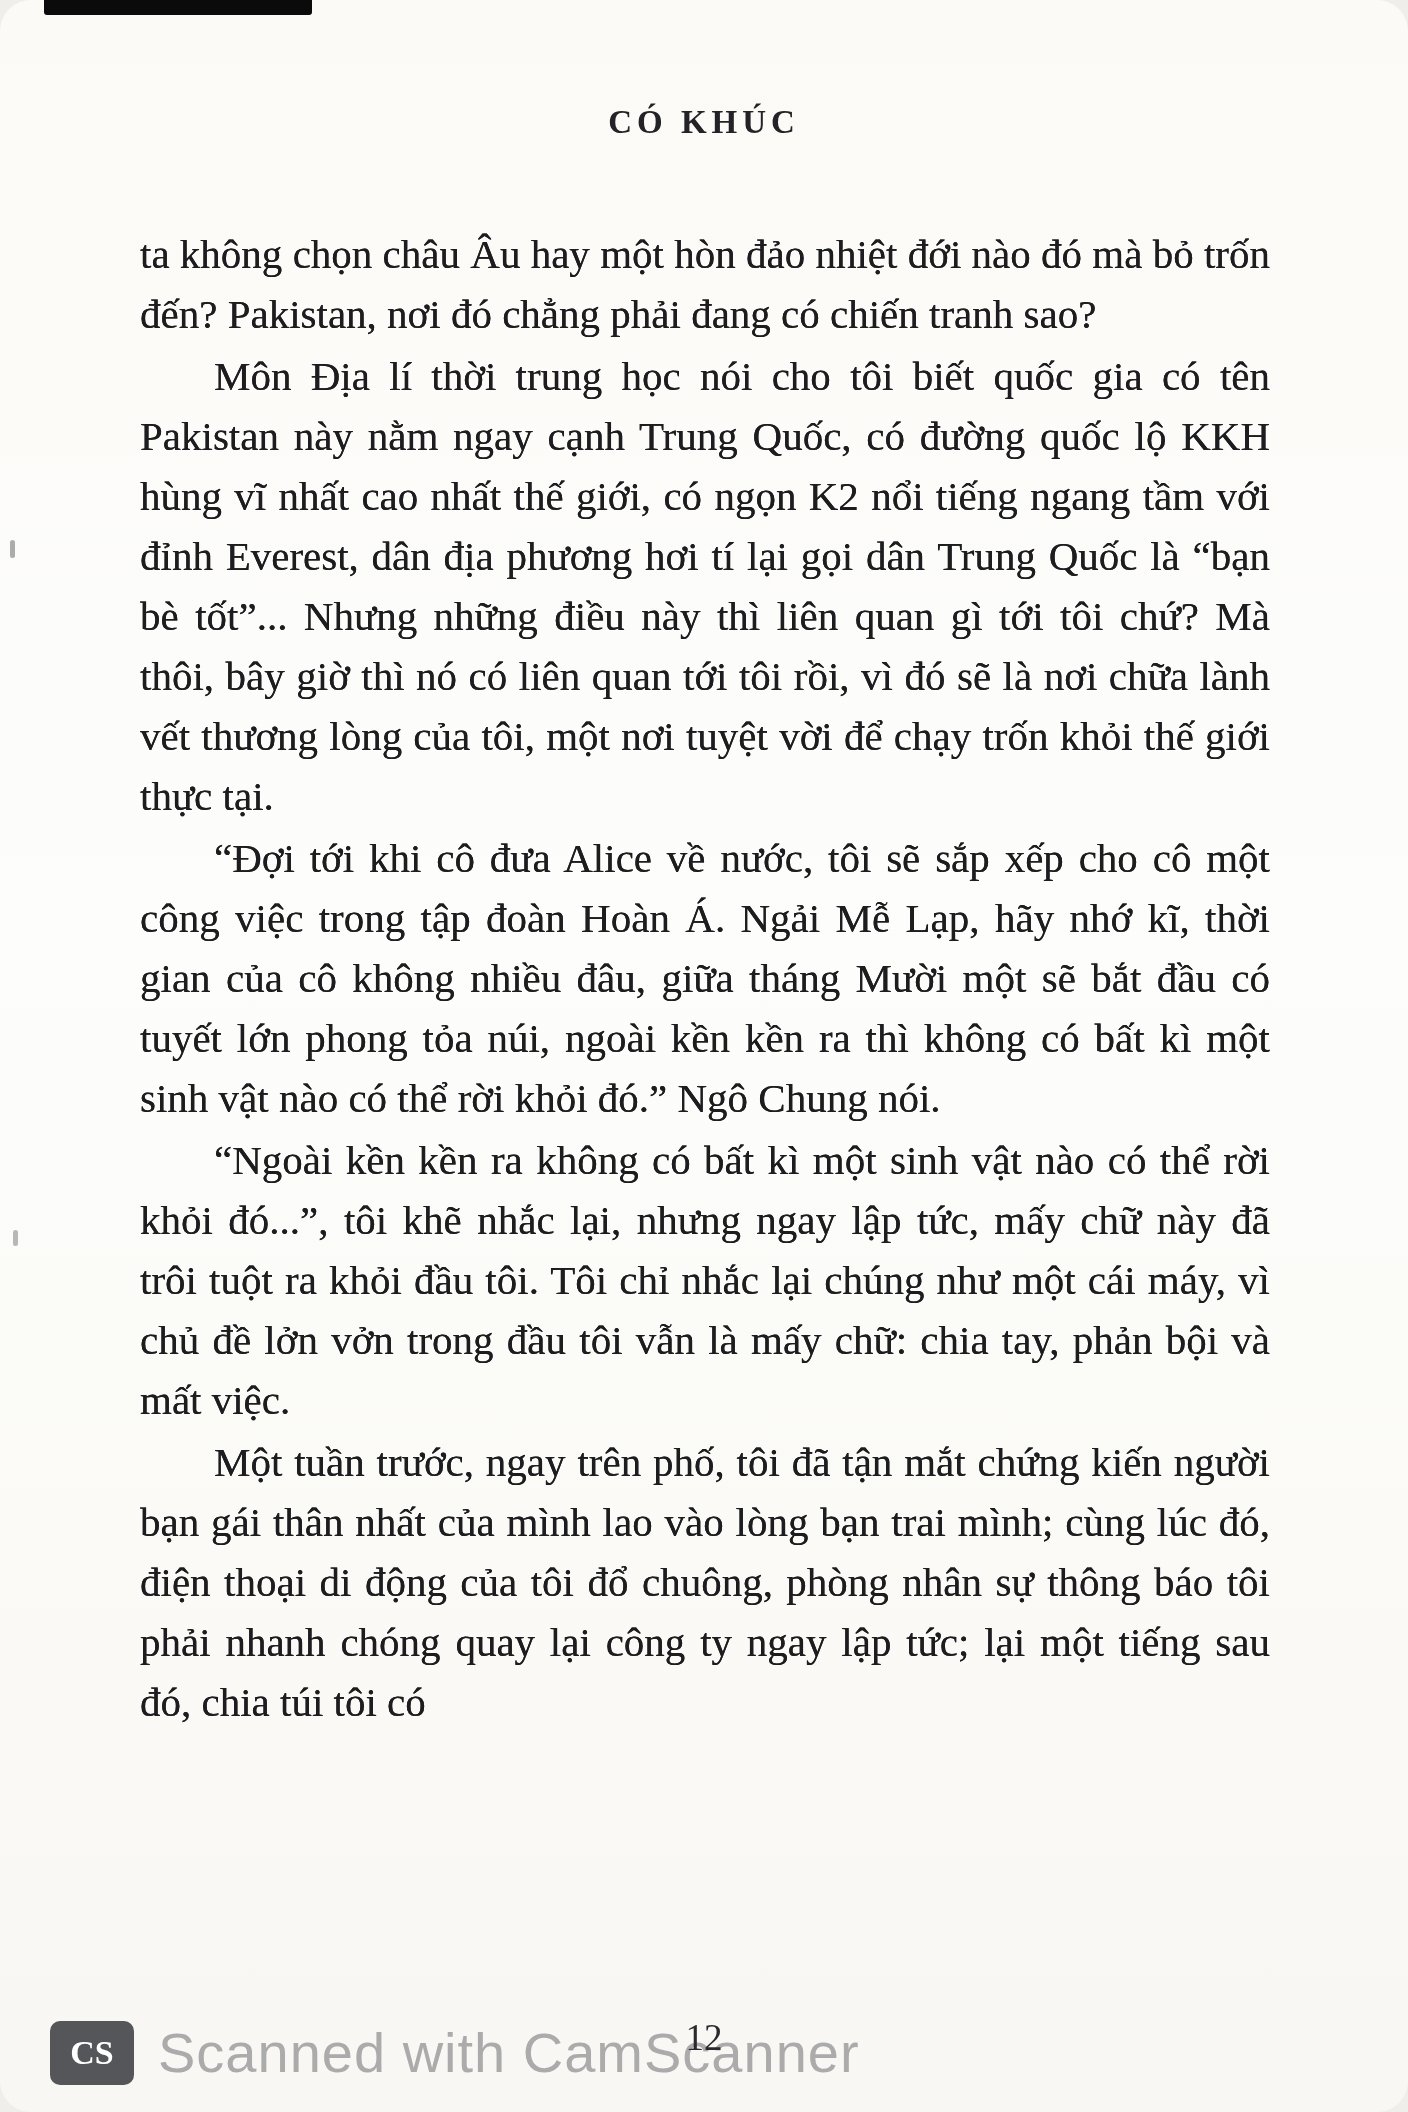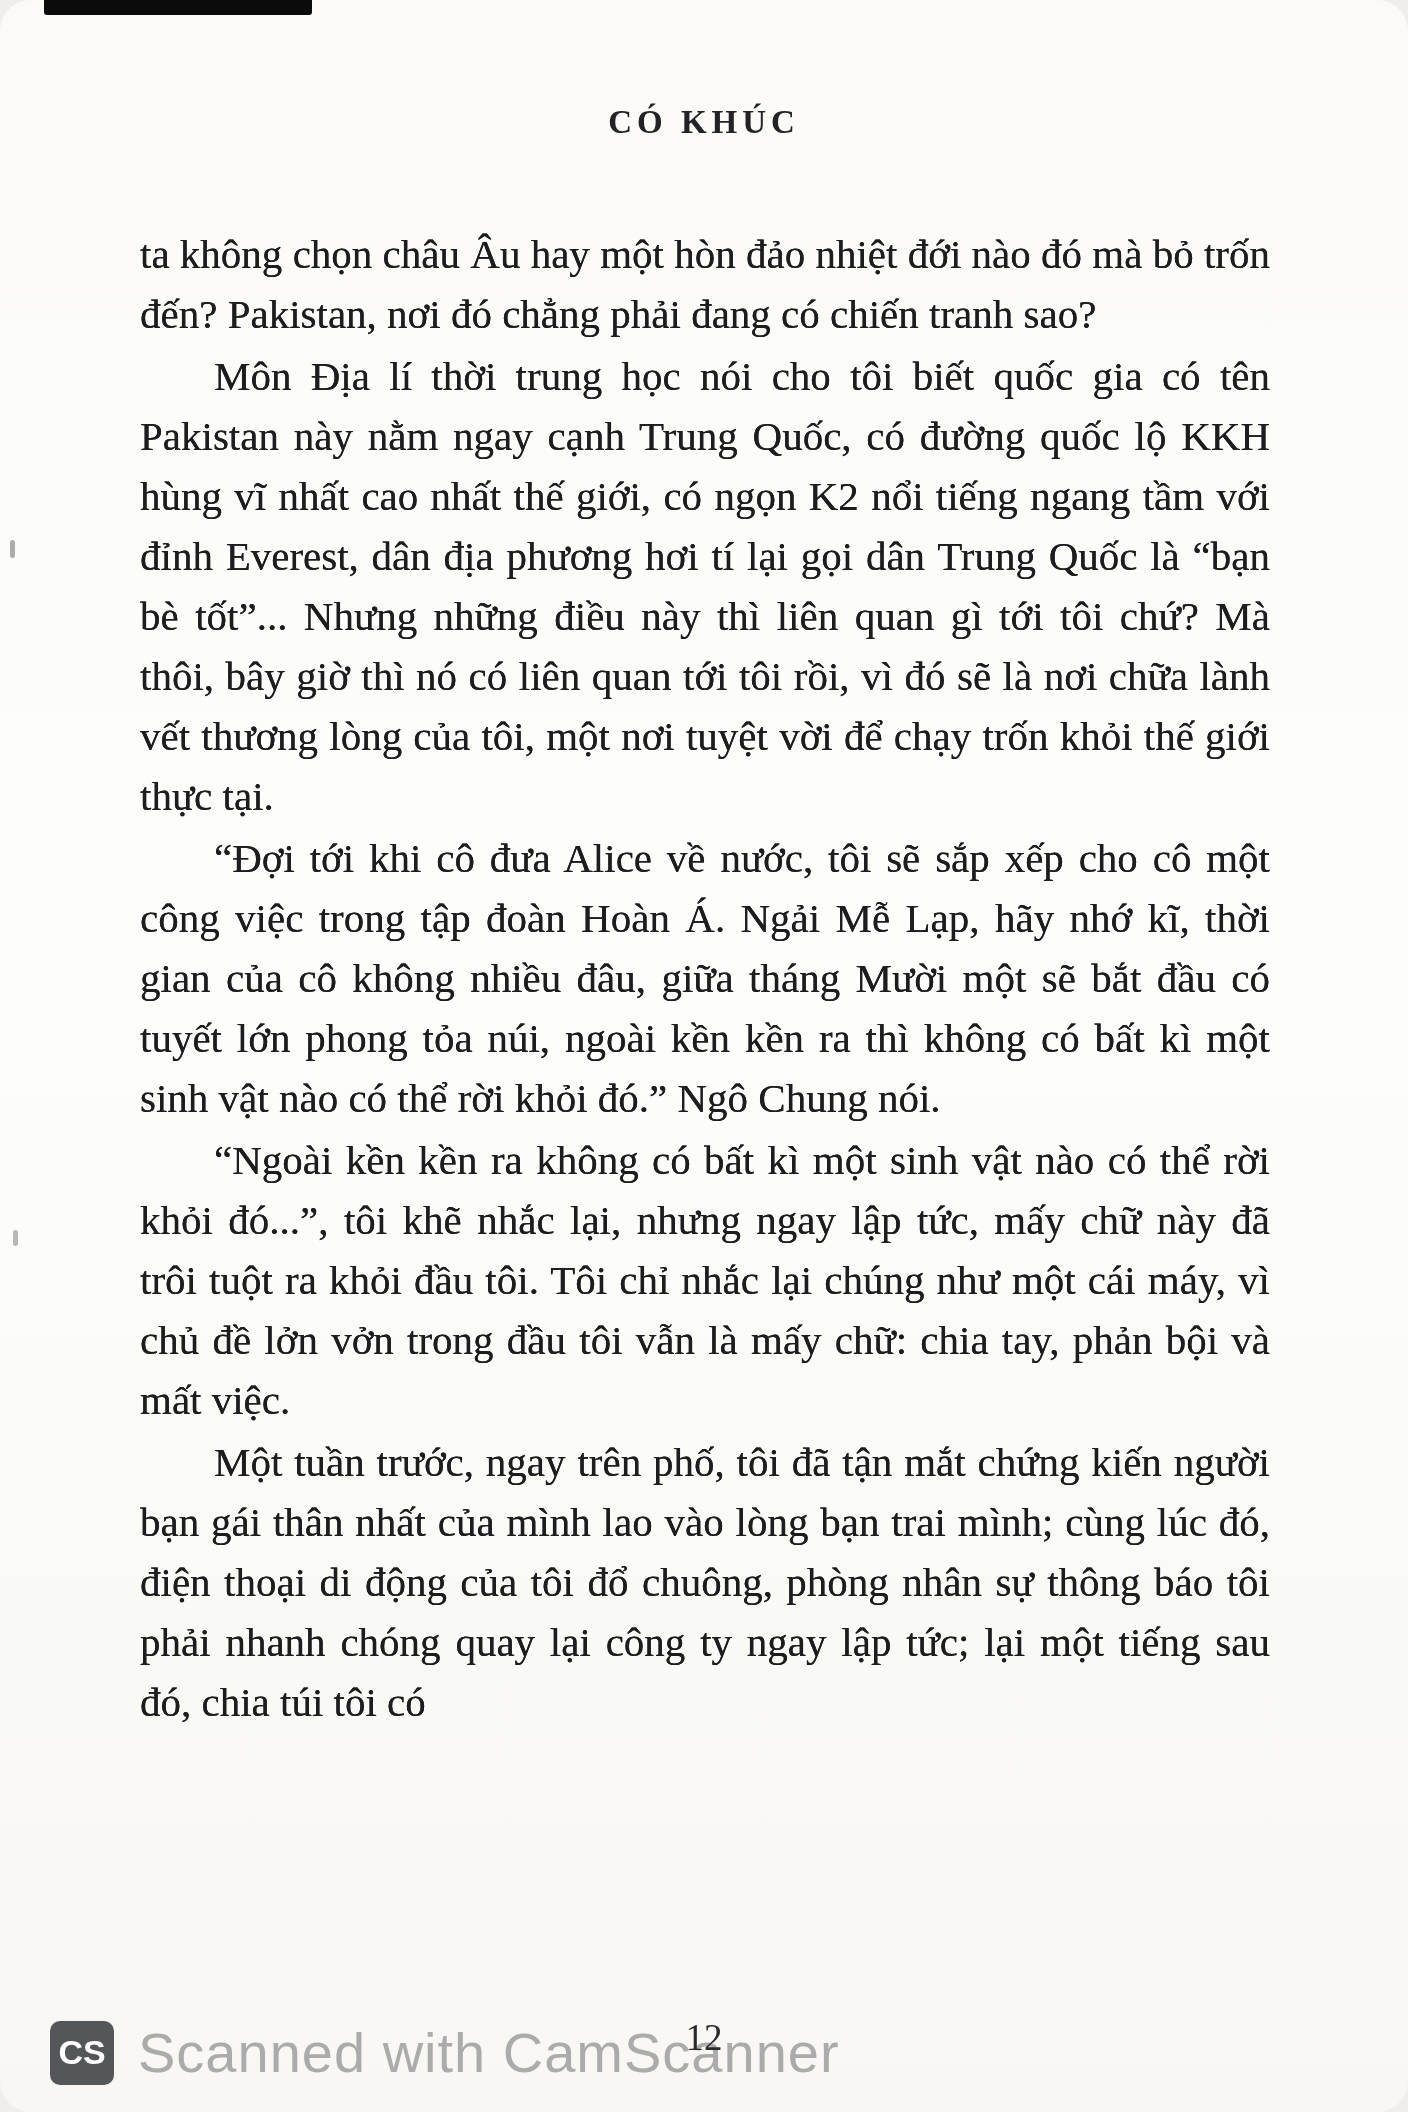--- a/index.html
+++ b/index.html
@@ -74,26 +74,26 @@
   .watermark {
     position: absolute;
     left: 50px;
     top: 2020px;
     display: flex;
     align-items: center;
     gap: 24px;
     z-index: 2;
   }
   .cs-logo {
-    width: 64px;
+    width: 84px;
     height: 64px;
     background: #55565a;
     border-radius: 10px;
     color: #ffffff;
-    font-family: Liberation Sans, sans-serif;
+    font-family: Liberation Serif, serif;
     font-weight: bold;
     font-size: 34px;
     display: flex;
     align-items: center;
     justify-content: center;
     flex: 0 0 auto;
   }
   .wm-text {
     font-family: "Liberation Sans", "DejaVu Sans", sans-serif;
     font-size: 56px;

